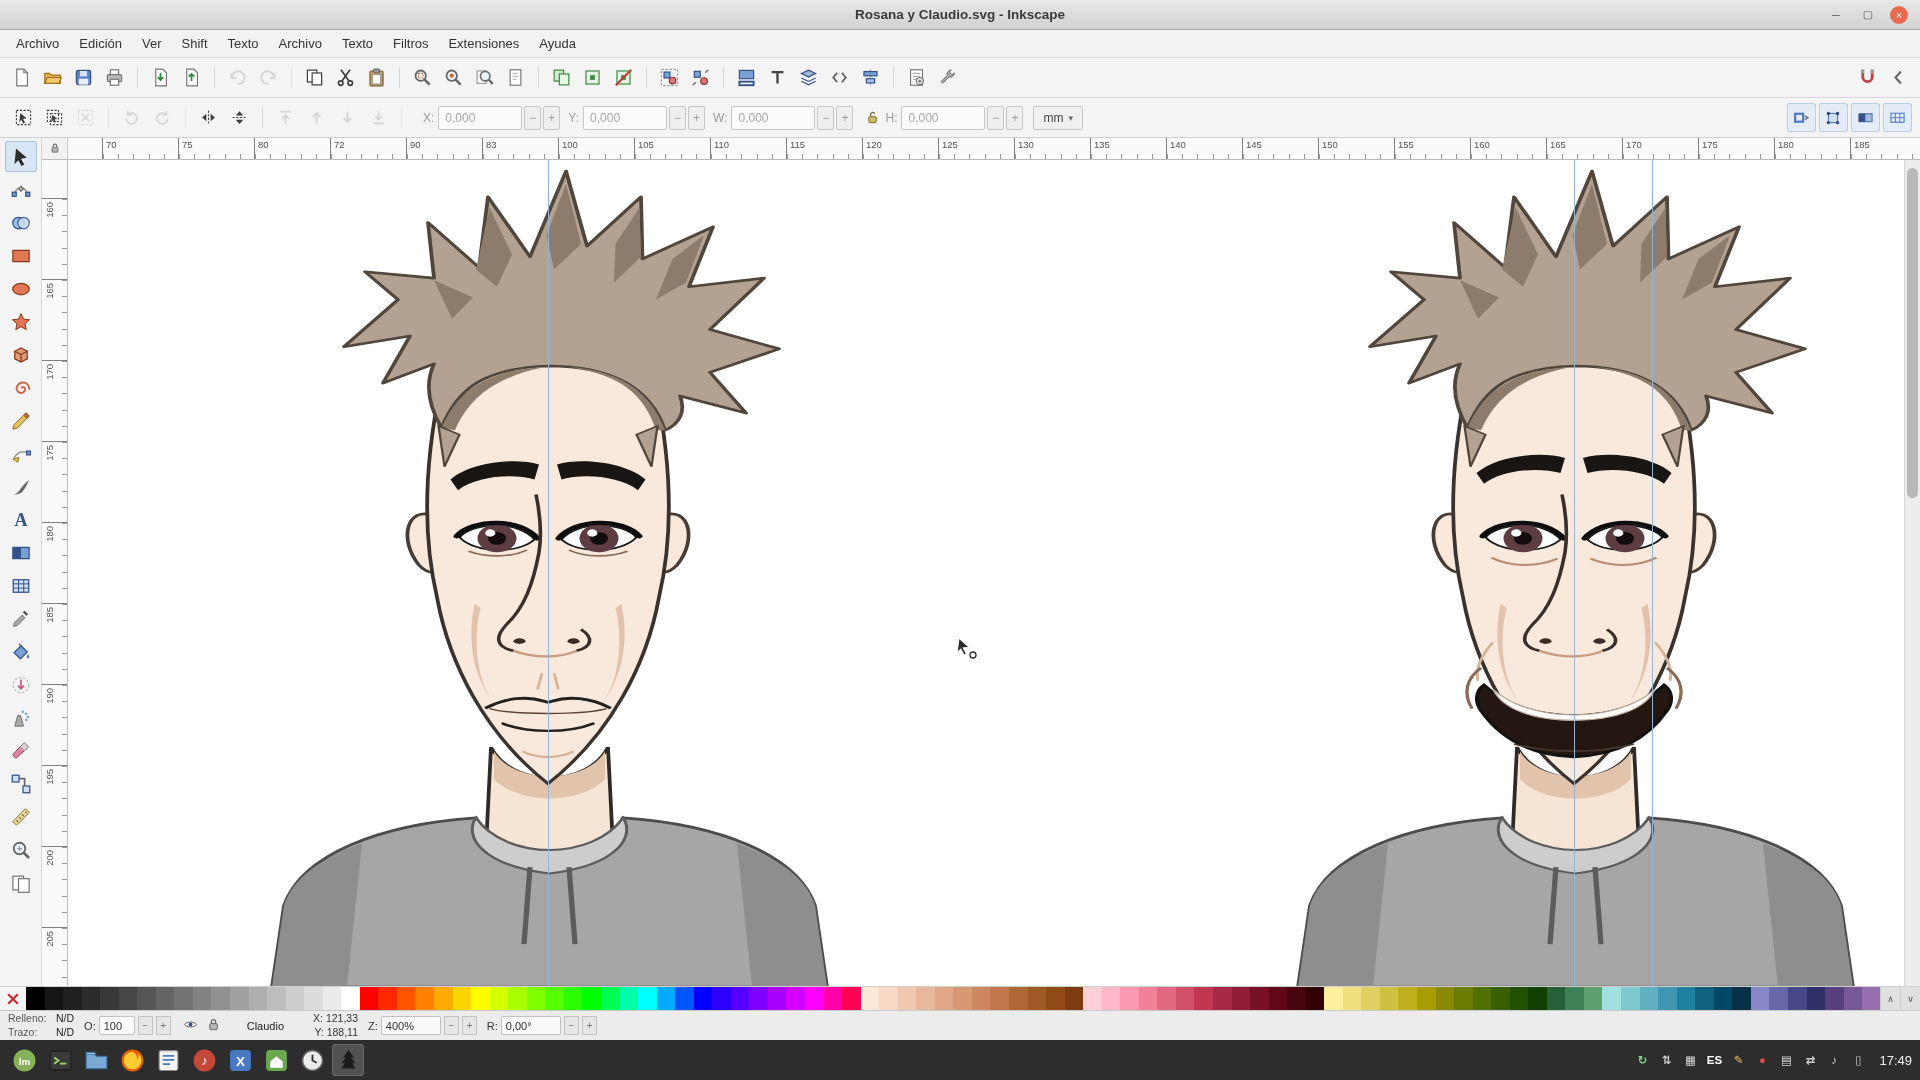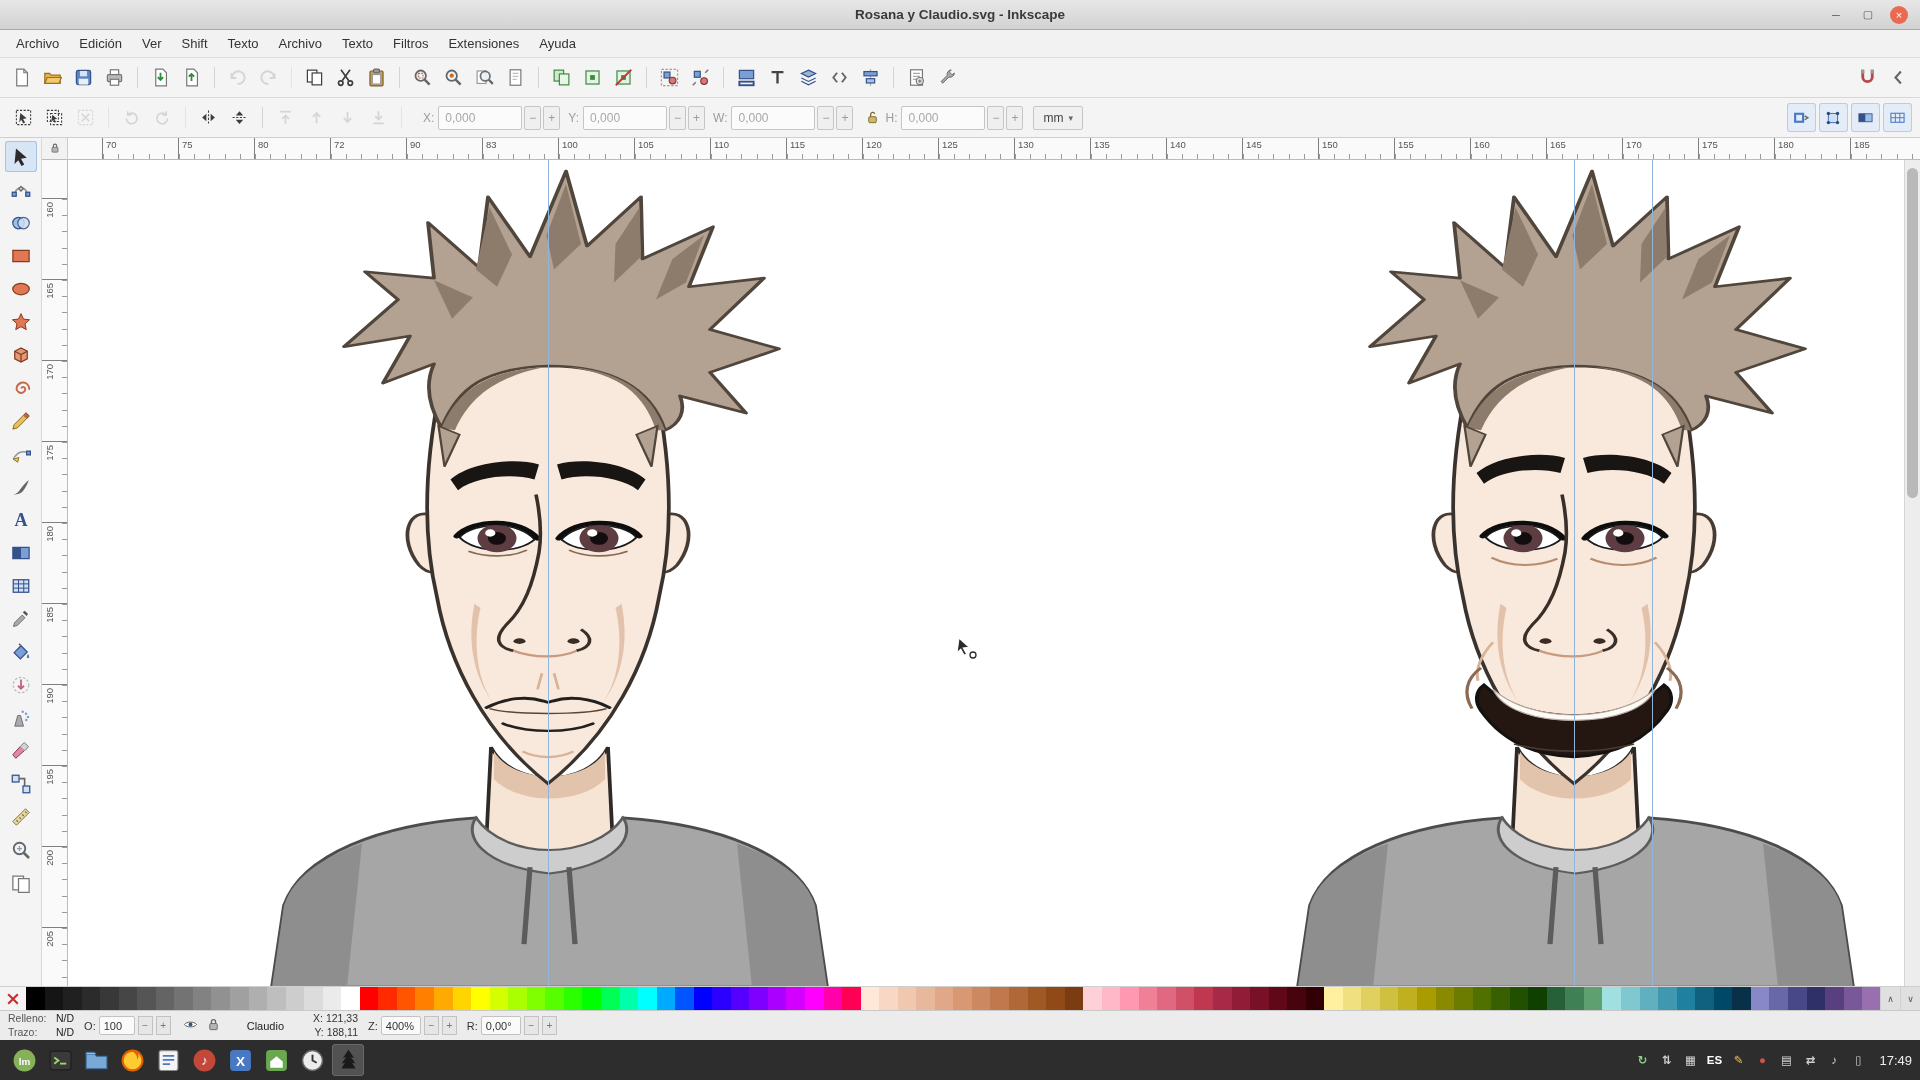--- a/index.html
+++ b/index.html
@@ -81,21 +81,21 @@
   .sb-val{color:#222}
   .op-block,.layer-block,.z-block,.r-block{display:flex;align-items:center;gap:3px}
   .sb-input{height:19px;border:1px solid #c2c2c2;border-radius:2px;background:#fafafa;font-size:11px;padding:0 4px;font-family:inherit;color:#333}
   .op-block .sb-input{width:36px}
   .sspin{width:15px;height:19px;border:1px solid #c2c2c2;background:#e6e6e6;color:#777;font-size:10px;padding:0}
   .sicon{width:20px;height:20px;border:none;background:transparent;padding:1px}
   .sicon svg{width:15px;height:15px}
   .layer-name{color:#222;margin-left:20px}
   .msg{flex:1;white-space:nowrap;overflow:hidden;text-overflow:ellipsis;color:#2b2b2b;font-size:11.5px}
   .xy-block{display:flex;flex-direction:column;line-height:1.3;font-size:10.5px;text-align:right;min-width:64px}
-  .z-block .sb-input,.r-block .sb-input{width:40px}
+  .z-block .sb-input,.r-block .sb-input{width:60px}
   
   .taskbar{height:40px;background:#2d2d2d;display:flex;align-items:center;padding:0 8px;gap:4px;flex:0 0 auto}
   .launchers{display:flex;align-items:center;gap:4px}
   .lbtn{width:32px;height:32px;border:none;background:transparent;border-radius:4px;display:flex;align-items:center;justify-content:center;padding:3px}
   .lbtn svg{width:25px;height:25px}
   .lbtn.active{background:#525252;box-shadow:inset 0 0 0 1px #6a6a6a}
   .tray{display:flex;align-items:center;gap:2px}
   .tray-item{border:none;background:transparent;font-size:11.5px;width:22px;height:24px;padding:0;font-weight:bold;font-family:inherit}
   .clock{color:#eee;font-size:13px;margin-left:6px}
 </style>

